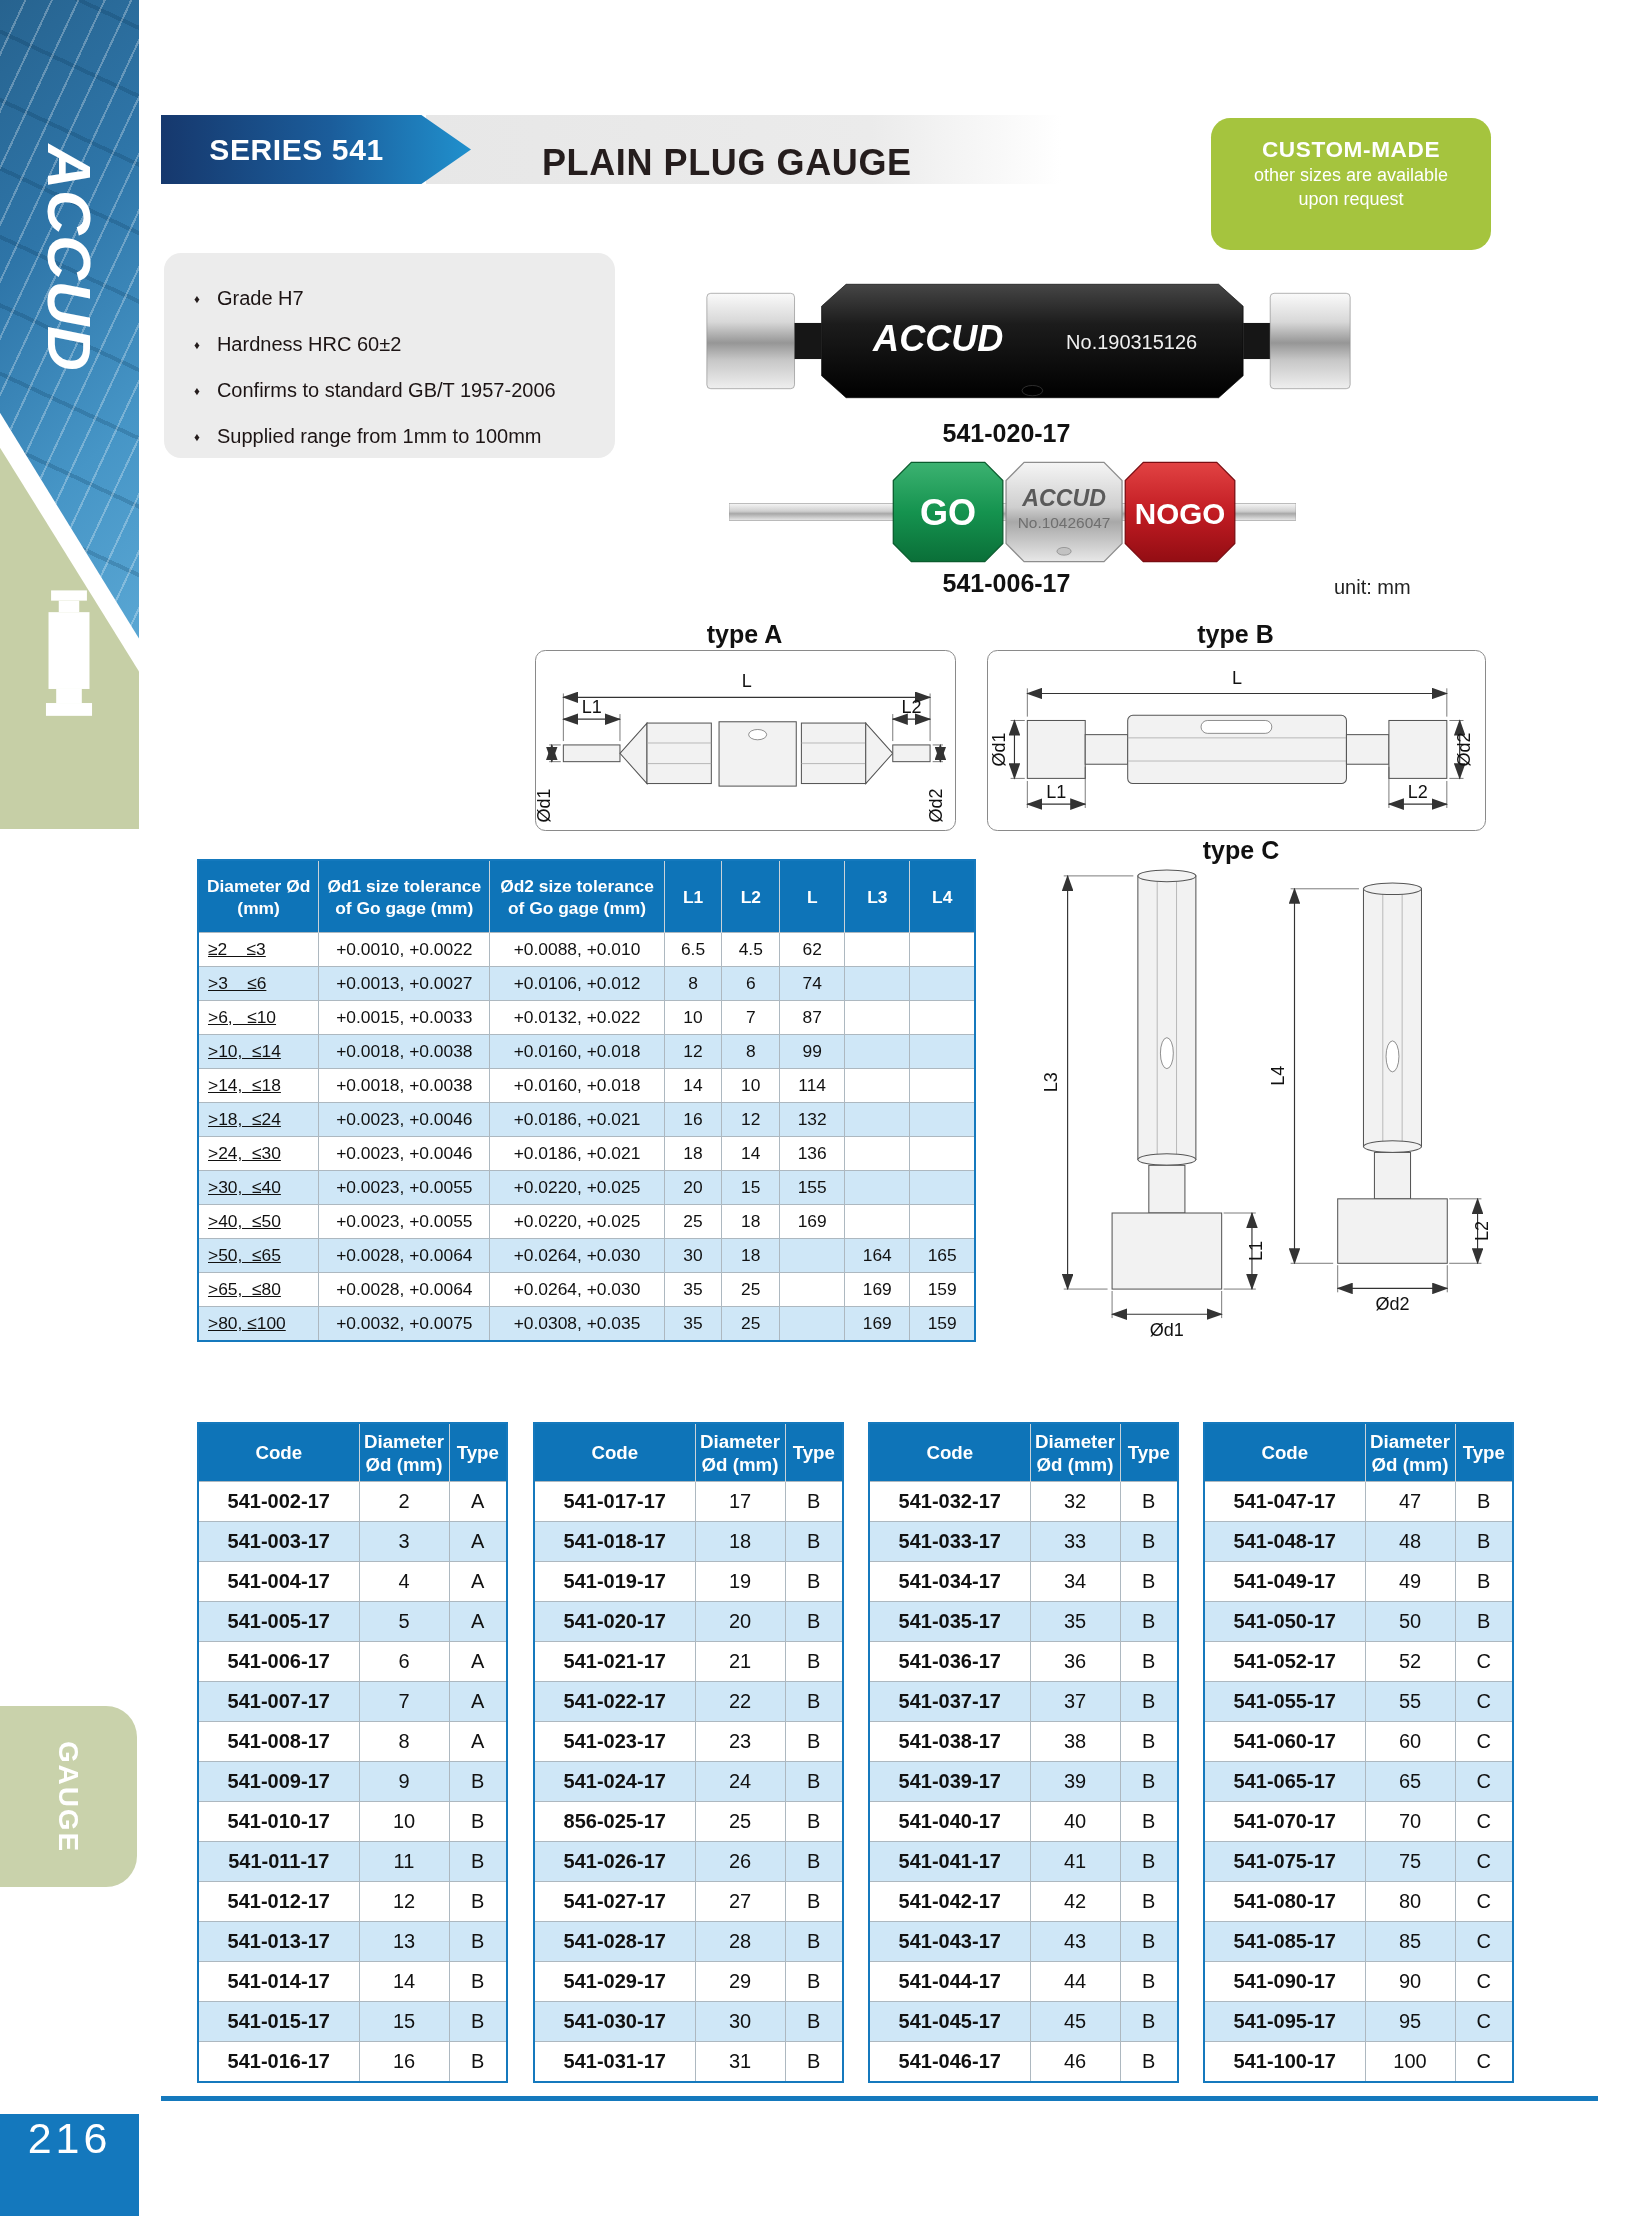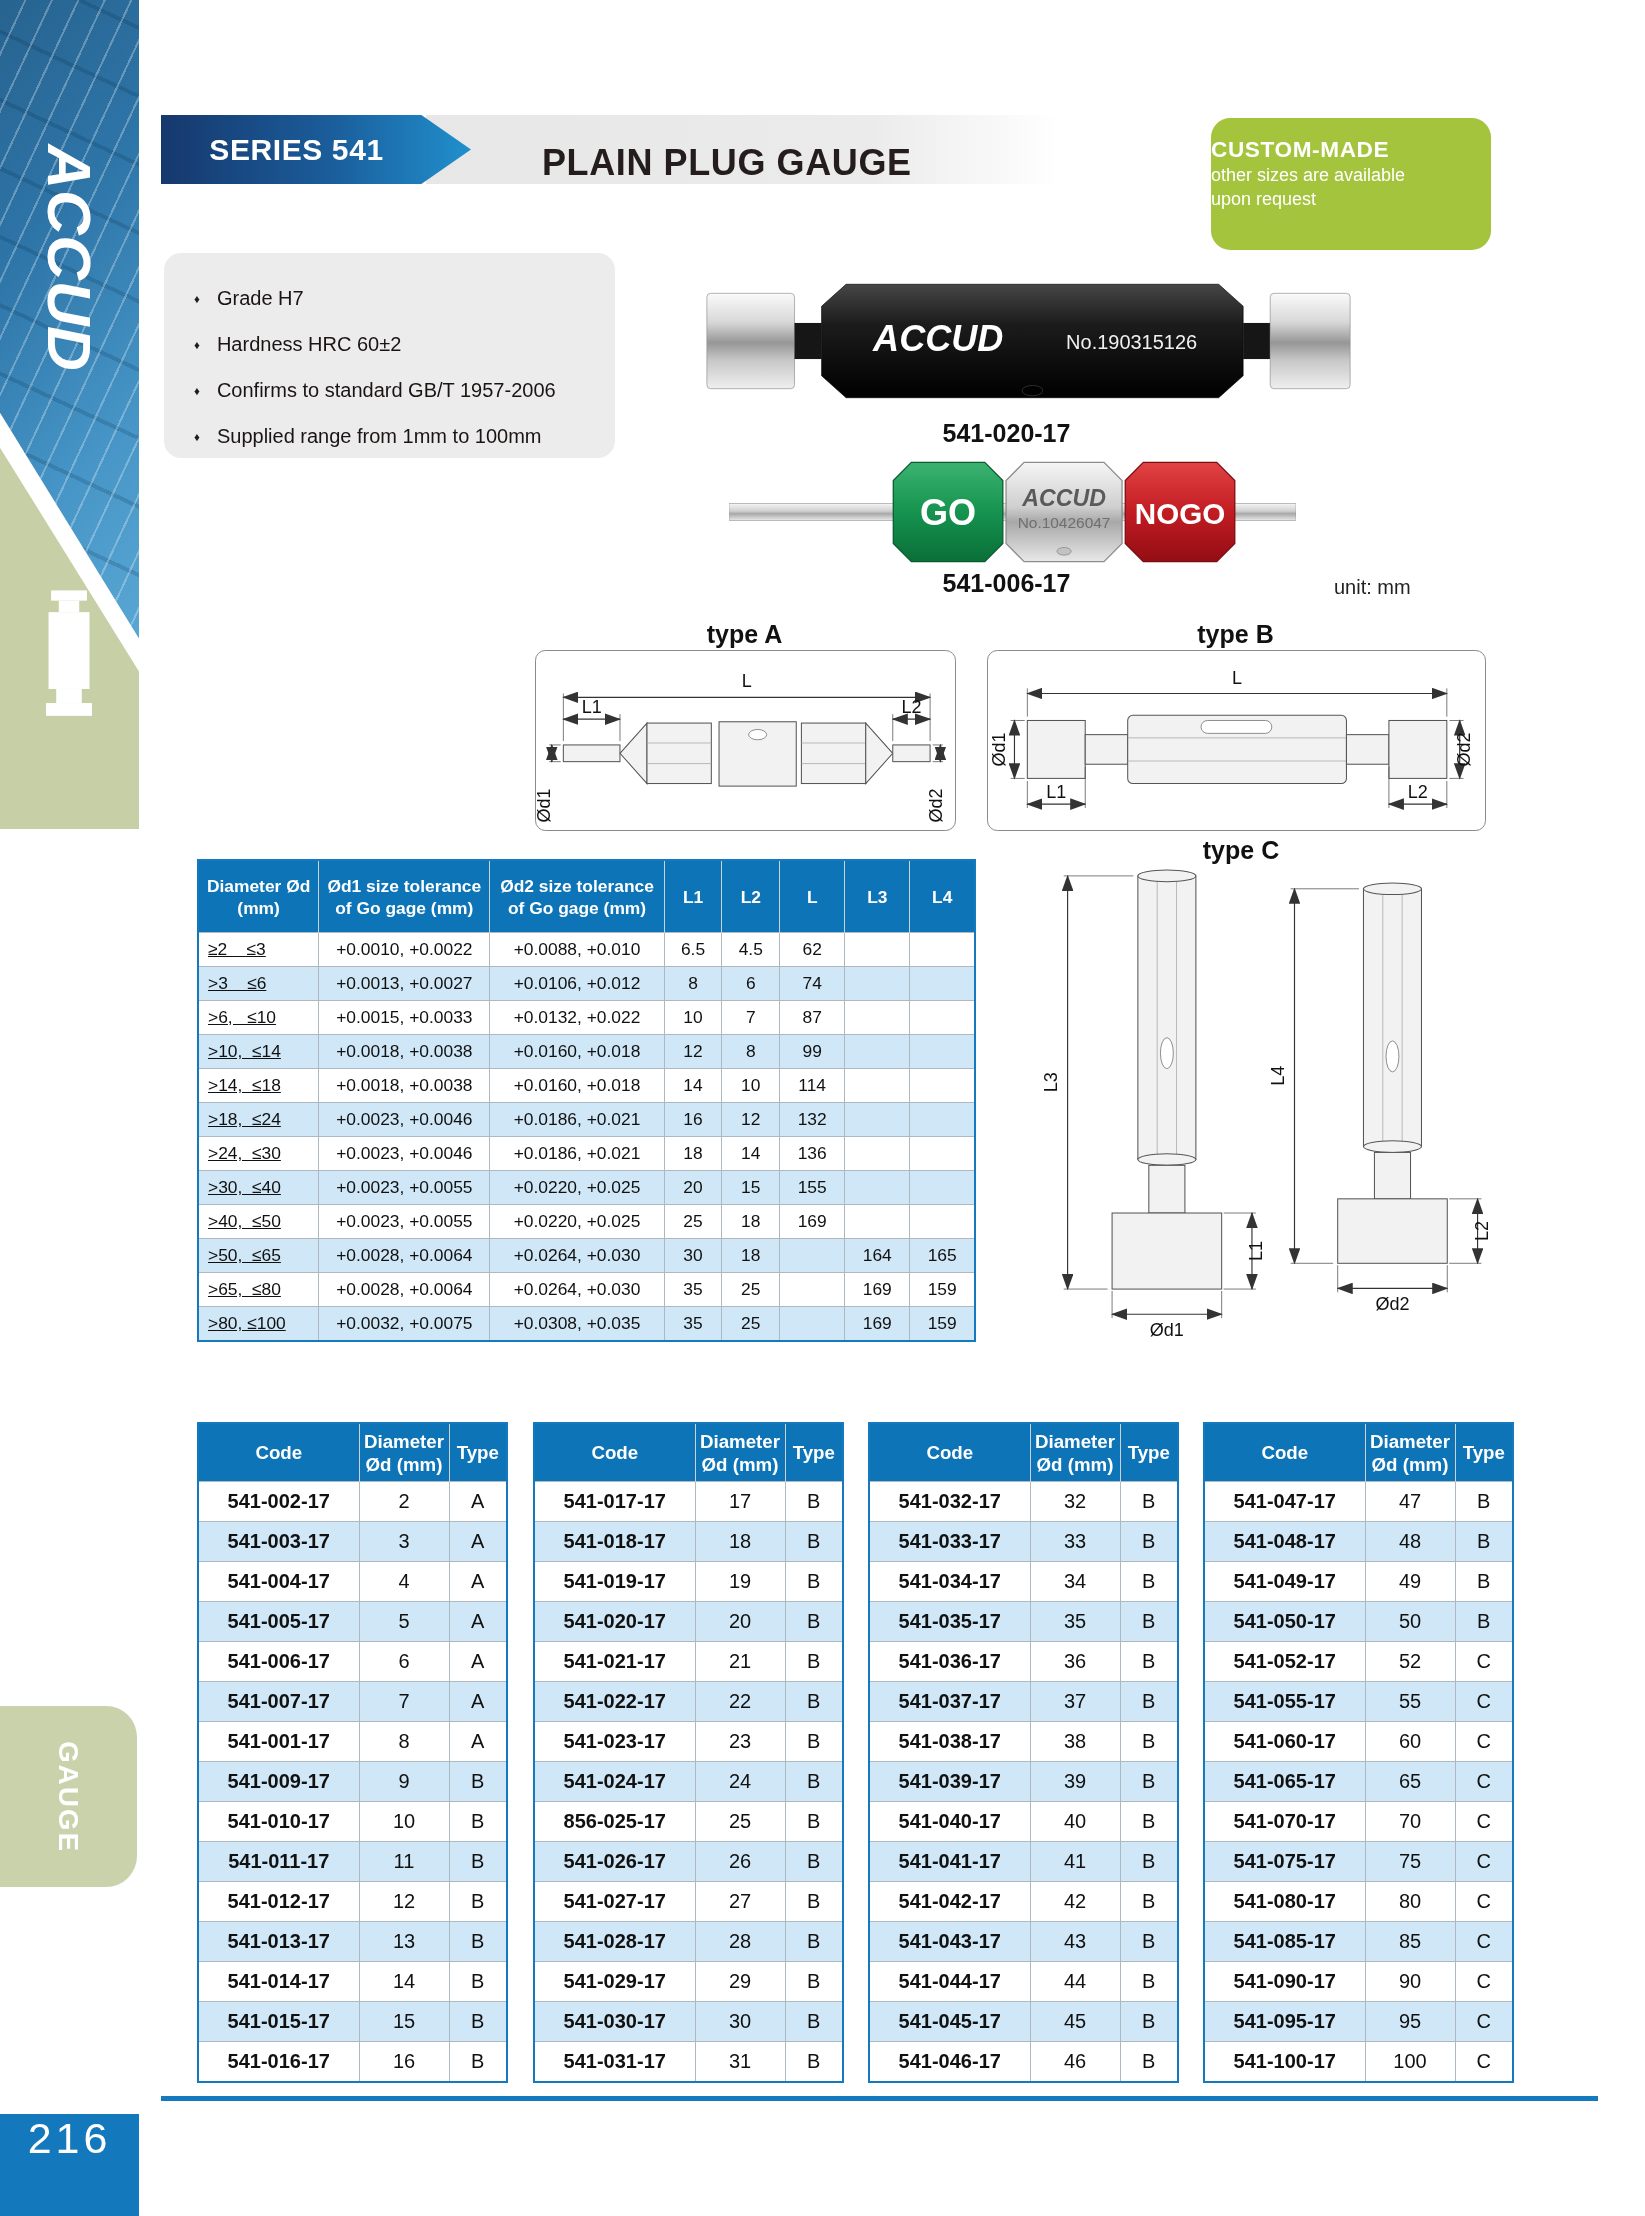--- a/index.html
+++ b/index.html
@@ -29,21 +29,21 @@
   .banner-blue{position:relative;z-index:2;width:310px;flex:0 0 auto;
                background:linear-gradient(90deg,#16386d 0%,#1b5d9b 55%,#2090cd 100%);
                clip-path:polygon(0 0,84% 0,100% 50%,84% 100%,0 100%);
                display:flex;align-items:center;justify-content:center;padding-right:39px;box-sizing:border-box;
                color:#fff;font-size:30px;font-weight:bold;letter-spacing:0.6px;}
   .banner-gray{flex:1;margin-left:-45px;background:linear-gradient(90deg,#e7e7e7 0%,#ebebeb 70%,#ffffff 100%);
                display:flex;align-items:flex-end;padding-left:116px;
                color:#251d1d;font-size:36px;font-weight:bold;letter-spacing:0.6px;}
 
   .badge{position:absolute;left:1211px;top:118px;width:280px;height:132px;background:#a5c43e;
-         border-radius:19.3px;color:#fff;overflow:hidden;}
+         border-radius:19.3px;color:#fff;text-align:center;overflow:hidden;}
   .badge-title{margin-top:19.3px;font-size:22.6px;font-weight:bold;letter-spacing:0.6px;}
   .badge-line{font-size:18px;line-height:24px;}
 
   
   .features{position:absolute;left:164px;top:253px;width:451px;height:205px;background:#ececec;
             border-radius:17px;padding:22px 0 0 30px;box-sizing:border-box;}
   .feat{display:flex;align-items:center;height:46px;font-size:20px;color:#1c1414;}
   .diamond{font-size:11.6px;margin-right:17px;color:#241c1c;}
 
   
@@ -527,21 +527,21 @@
           <td>541-006-17</td>
           <td>6</td>
           <td>A</td>
         </tr>
         <tr>
           <td>541-007-17</td>
           <td>7</td>
           <td>A</td>
         </tr>
         <tr>
-          <td>541-001-17</td>
+          <td>541-008-17</td>
           <td>8</td>
           <td>A</td>
         </tr>
         <tr>
           <td>541-009-17</td>
           <td>9</td>
           <td>B</td>
         </tr>
         <tr>
           <td>541-010-17</td>

